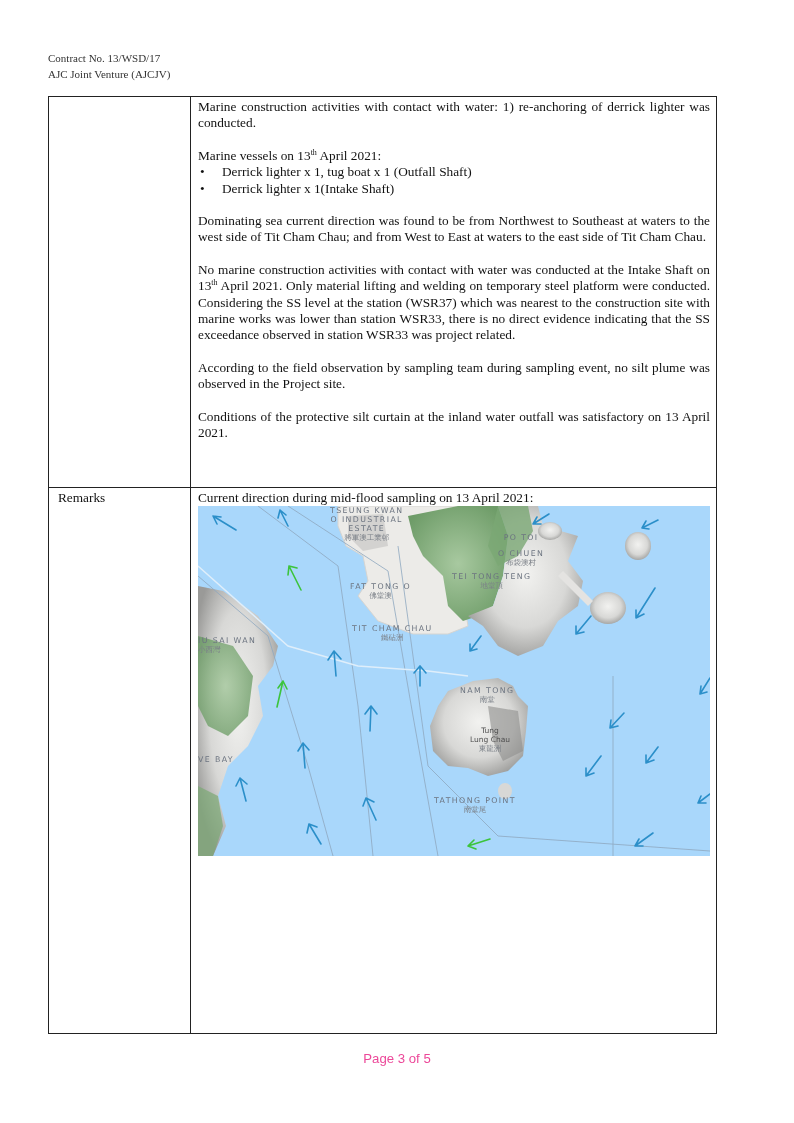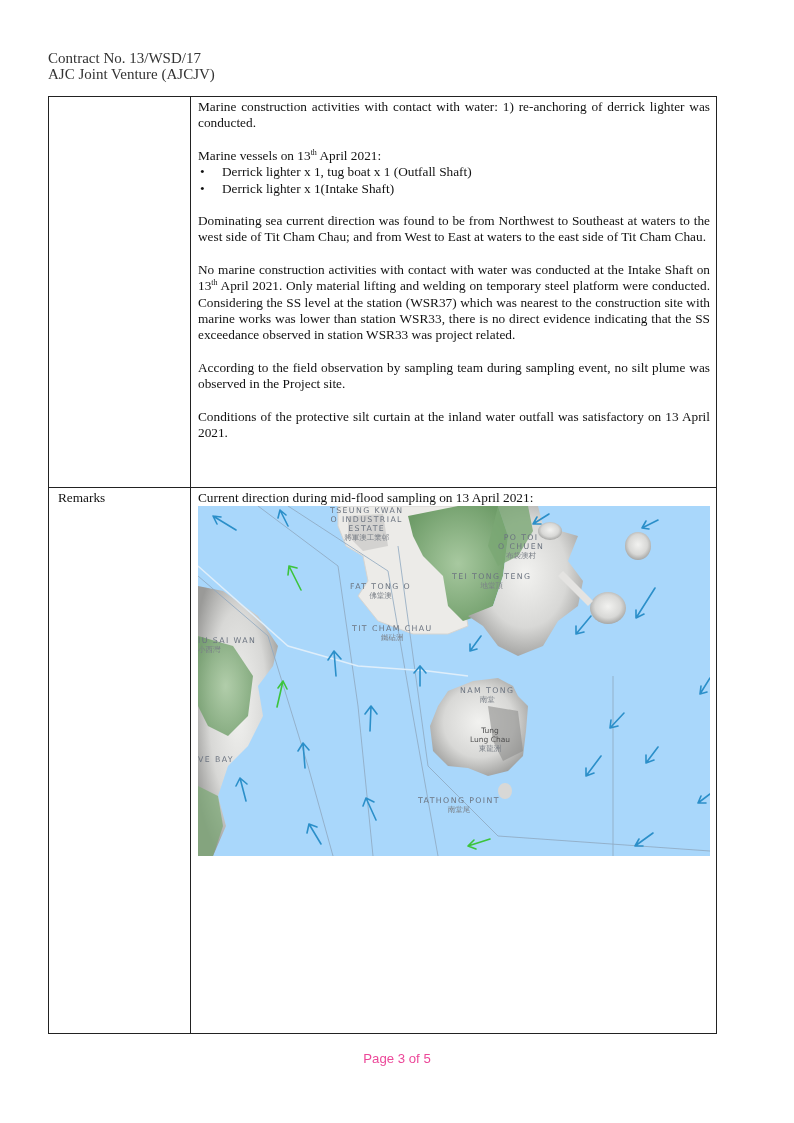--- a/index.html
+++ b/index.html
@@ -1,17 +1,17 @@
 <!DOCTYPE html>
 <html><head>
   <meta charset="utf-8">
   <style>
     html, body { margin: 0; padding: 0; background: #ffffff; }
     body { width: 794px; height: 1123px; position: relative; overflow: hidden; font-family: "Liberation Serif", "DejaVu Serif", serif; color: #111; }
-    .hdr { position: absolute; left: 48px; top: 50px; width: 712px; font-size: 15px; color: #333; line-height: 16px; }
+    .hdr { position: absolute; left: 48px; top: 50px; width: 712px; font-size: 11px; color: #333; line-height: 16px; }
     .hdr .row2 { display: flex; justify-content: space-between; }
     .hdr .right { margin-right: 14px; }
     table.main { position: absolute; left: 48px; top: 96px; width: 669px; border-collapse: collapse; }
     table.main td { border: 1.2px solid #222; vertical-align: top; font-size: 13.3px; line-height: 16.4px; }
     td.lbl { width: 176px; padding: 2px 6px 0 9px; }
     td.content { padding: 2px 6px 0 7px; text-align: justify; }
     .para { margin: 0 0 16px 0; }
     .para.last { margin-bottom: 0; }
     ul.vessels { list-style: none; padding: 0; margin: 0 0 16px 0; }
     ul.vessels li { position: relative; padding-left: 24px; }
@@ -134,21 +134,21 @@
         </svg>
 
         <div class="maplbl" style="left:132px; top:0px;">
           <span style="display:block;">TSEUNG KWAN</span>
           <span style="display:block;">O INDUSTRIAL</span>
           <span style="display:block;">ESTATE</span>
           <span class="zh">將軍澳工業邨</span>
         </div>
         <div class="maplbl" style="left:300px; top:27px;">
           <span style="display:block;">PO TOI</span>
-          <span style="display:block;">O CHUEN</span>
+          <span style="display:block;margin-top:7px;">O CHUEN</span>
           <span class="zh">布袋澳村</span>
         </div>
         <div class="maplbl" style="left:254px; top:66px;">
           <span style="display:block;">TEI TONG TENG</span>
           <span class="zh">地堂頂</span>
         </div>
         <div class="maplbl" style="left:152px; top:76px;">
           <span style="display:block;">FAT TONG O</span>
           <span class="zh">佛堂澳</span>
         </div>
@@ -165,21 +165,21 @@
           <span class="zh">南堂</span>
         </div>
         <div class="maplbl" style="left:272px; top:220px; letter-spacing:0; color:#4f4f4f; font-size:7.5px;">
           <span style="display:block;">Tung</span>
           <span style="display:block;">Lung Chau</span>
           <span class="zh">東龍洲</span>
         </div>
         <div class="maplbl" style="left:0px; top:249px; text-align:left;">
           <span style="display:block;">VE BAY</span>
         </div>
-        <div class="maplbl" style="left:220px; top:290px;">
+        <div class="maplbl" style="left:236px; top:290px;">
           <span style="display:block;">TATHONG POINT</span>
           <span class="zh">南堂尾</span>
         </div>
       </div>
     </td>
   </tr>
 </tbody>
   </table>
 
 <div class="footer">Page 3 of 5</div>

